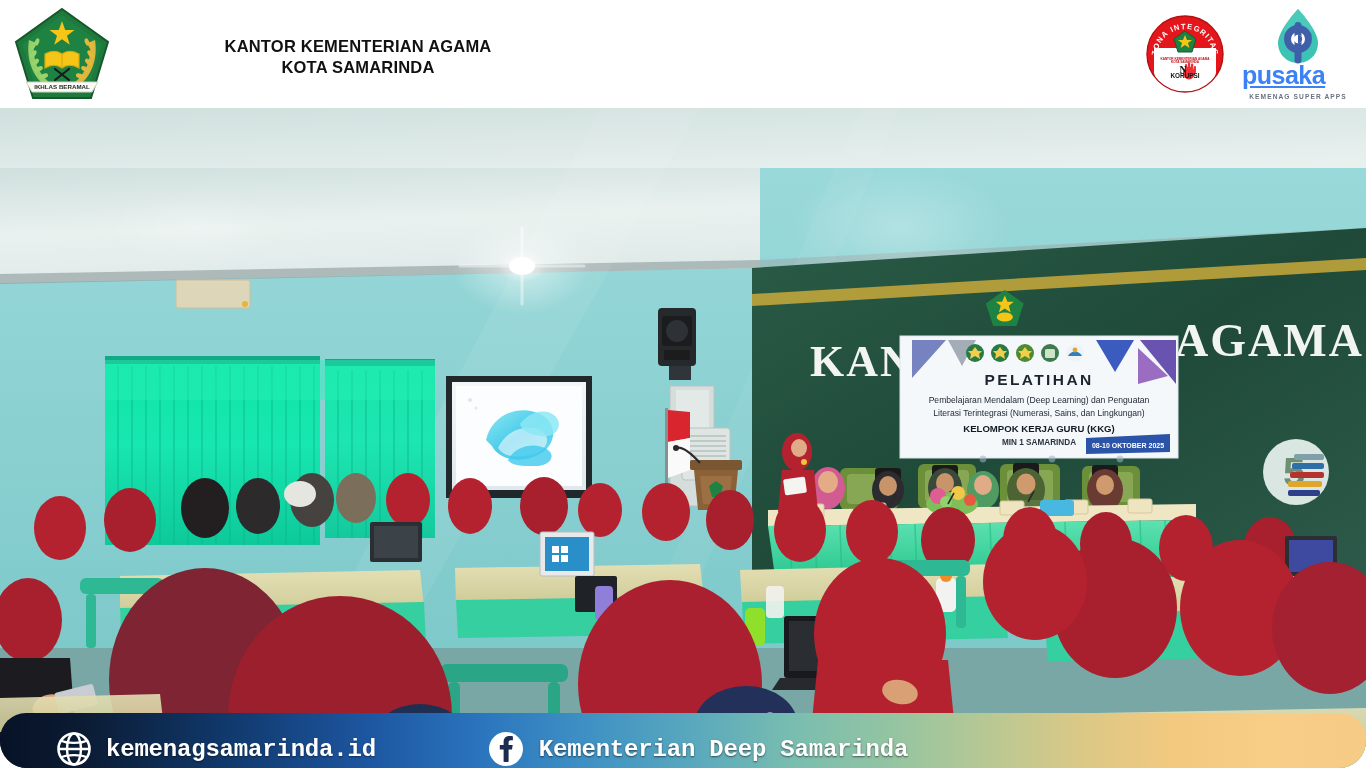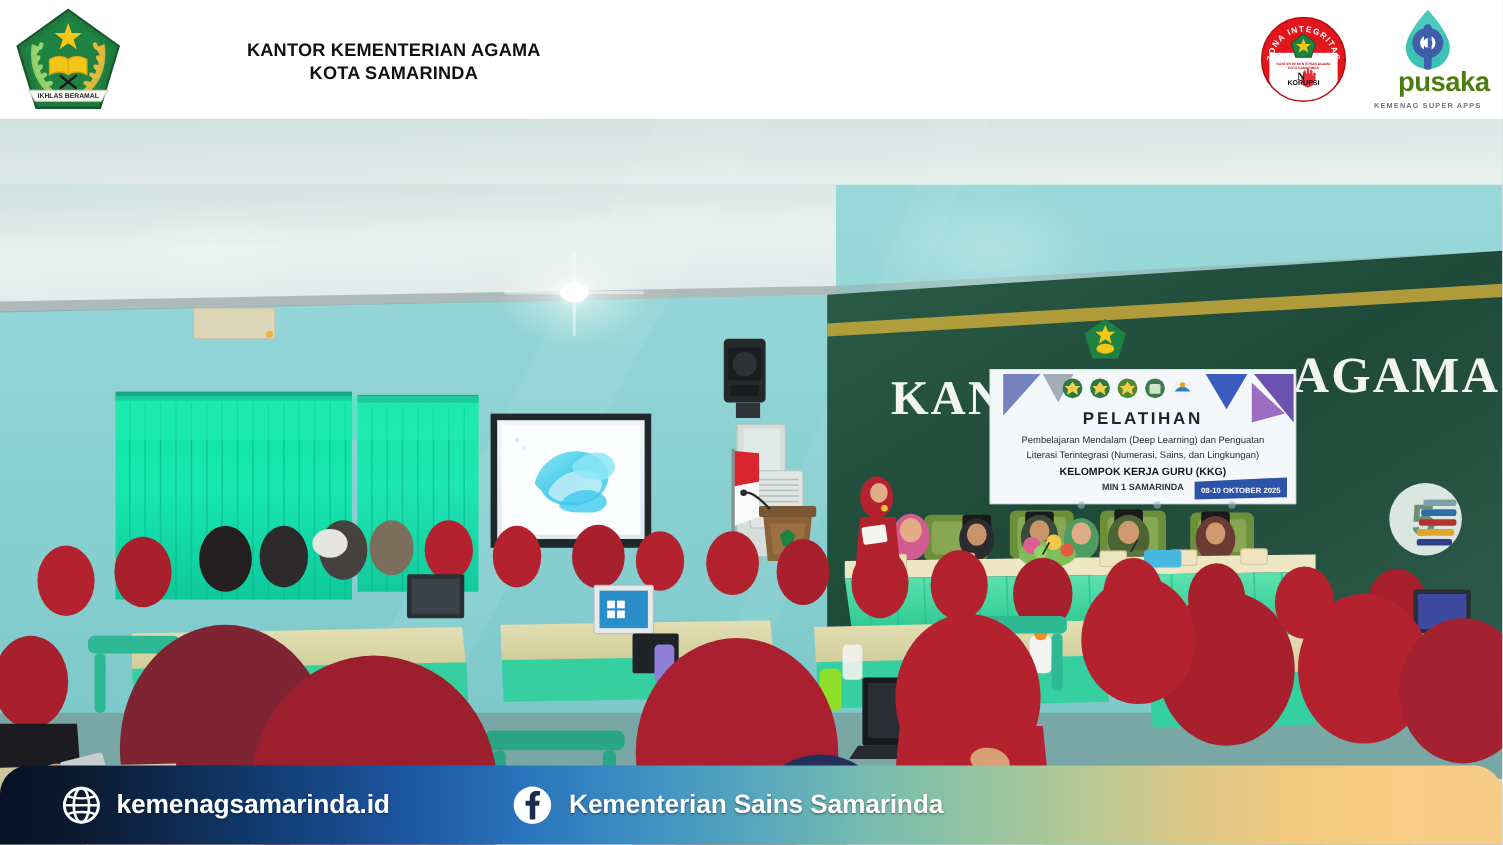--- a/index.html
+++ b/index.html
@@ -1,44 +1,44 @@
 <!DOCTYPE html>
 <html><head>
 <meta charset="utf-8">
 <title>Kemenag Samarinda — Pelatihan KKG MIN 1 Samarinda</title>
 <style>
   *{box-sizing:border-box;margin:0;padding:0;}
   html,body{width:1366px;height:768px;overflow:hidden;background:#fff;
     font-family:"Liberation Sans","DejaVu Sans",sans-serif;}
-  .page{position:relative;width:1366px;height:768px;overflow:hidden;background:#fff;}
+  .page{position:relative;width:1366px;height:768px;overflow:hidden;background:#fff;border-radius:27px;}
 
   
   .header{position:absolute;left:0;top:0;width:1366px;height:108px;background:#ffffff;z-index:40;}
   .hdr-logo{position:absolute;left:12px;top:6px;width:100px;height:98px;}
   .hdr-title{position:absolute;left:118px;top:36px;width:480px;text-align:center;
     font-size:16.5px;font-weight:bold;color:#111;letter-spacing:.2px;line-height:21px;}
   .hdr-title .l2{display:block;}
   .hdr-right{position:absolute;right:12px;top:4px;height:100px;display:flex;align-items:center;gap:18px;}
   .zi-badge{width:78px;height:78px;position:relative;}
   .pusaka{width:112px;height:96px;position:relative;}
-  .pusaka-word{position:absolute;left:0;bottom:14px;width:112px;text-align:right;
-    font-size:25px;font-weight:bold;color:#4d7c0f;letter-spacing:-.5px;line-height:25px;}
+  .pusaka-word{position:absolute;left:0;bottom:14px;width:112px;text-align:left;
+    font-size:25px;font-weight:bold;color:#3b82f6;letter-spacing:-.5px;line-height:25px;text-decoration:underline;}
   .pusaka-sub{position:absolute;left:0;bottom:2px;width:112px;text-align:center;
     font-size:6.6px;font-weight:bold;color:#6a7280;letter-spacing:1.1px;}
 
   
   .photo{position:absolute;left:0;top:108px;width:1366px;height:660px;overflow:hidden;background:#78a7a6;}
   .photo svg{display:block;width:1366px;height:660px;}
 
   
-  .footer{position:absolute;left:0;bottom:0;width:1366px;height:72px;z-index:45;
+  .footer{position:absolute;left:0;bottom:0;width:1366px;height:55px;z-index:45;
     border-radius:26px 26px 0 0;overflow:hidden;
     background:linear-gradient(90deg,#071226 0%,#0b1b33 6%,#113a6e 17%,#1d56a1 27%,
       #2a74bd 35%,#3f91c4 43%,#5aa9bd 51%,#79bdb0 58%,#93c4a2 65%,#b6c894 72%,
-      #dbc886 79%,#f2c97f 86%,#f8cd86 93%,#f6cb86 100%);}
+      #dbc886 79%,#f2c97f 86%,#f8cd86 93%,#f6cb86 100%);font-family:Liberation Mono, monospace;}
   .f-items{position:absolute;left:0;top:0;width:1366px;height:72px;display:flex;align-items:center;}
   .f-item{display:flex;align-items:center;gap:14px;color:#fff;}
   .f-item .f-label{font-size:24px;font-weight:bold;letter-spacing:-.2px;white-space:nowrap;
     text-shadow:0 1px 2px rgba(0,0,0,.45);}
   .f-web{margin-left:56px;}
   .f-ig{margin-left:137px;}
   .f-fb{margin-left:111px;}
   .f-fb .f-label{text-shadow:0 1px 2px rgba(0,0,0,.55);}
   .ico{flex:0 0 auto;display:block;}
 </style>
@@ -634,18 +634,18 @@
       </div>
 
 
       <div class="f-item f-fb">
         <svg class="ico" width="38" height="38" viewBox="0 0 38 38">
           <circle cx="19" cy="19" r="17" fill="#ffffff"></circle>
           <path d="M21.6 19.4 H25 L25.7 14.9 H21.6 V12.4 C21.6 11.1 22.1 10.2 24 10.2 H25.9 V6.2
                    C25.3 6.1 23.8 6 22.4 6 C18.9 6 16.6 8.1 16.6 12 V14.9 H12.8 V19.4 H16.6 V31.8
                    C17.4 31.9 18.2 32 19.1 32 C19.9 32 20.8 31.9 21.6 31.8 Z" fill="#1b2c4f"></path>
         </svg>
-        <span class="f-label">Kementerian Sains Samarinda</span>
+        <span class="f-label">Kementerian Deep Samarinda</span>
       </div>
     </div>
   </div>
 
 </div>
 
 </body></html>

